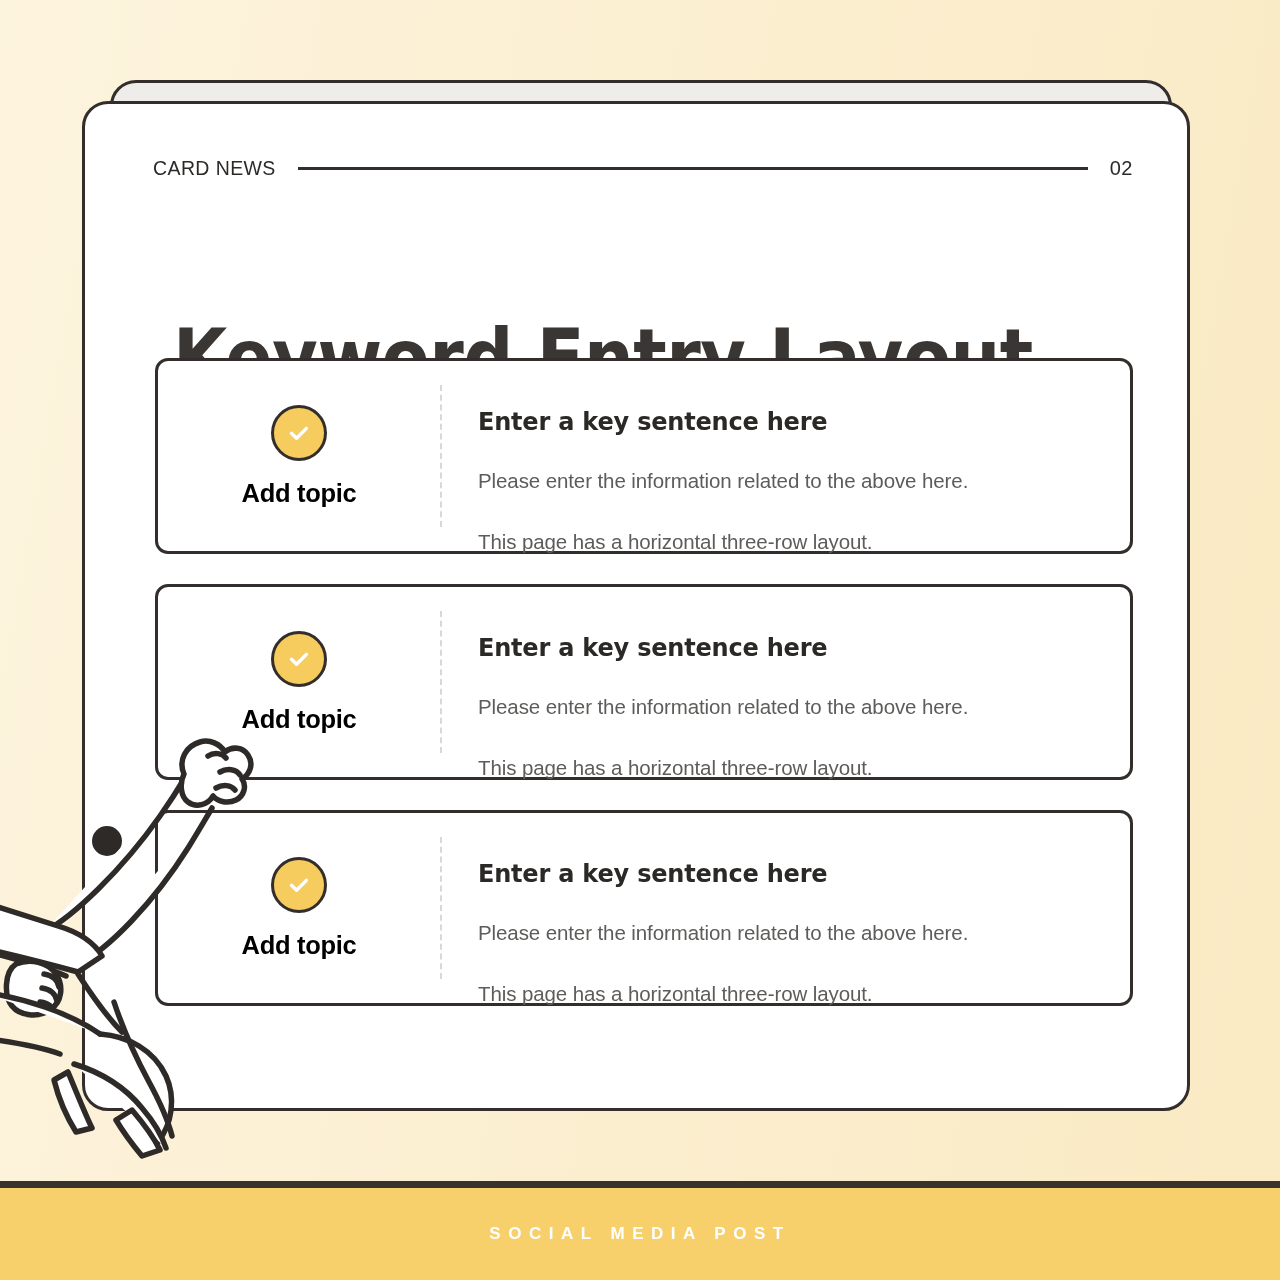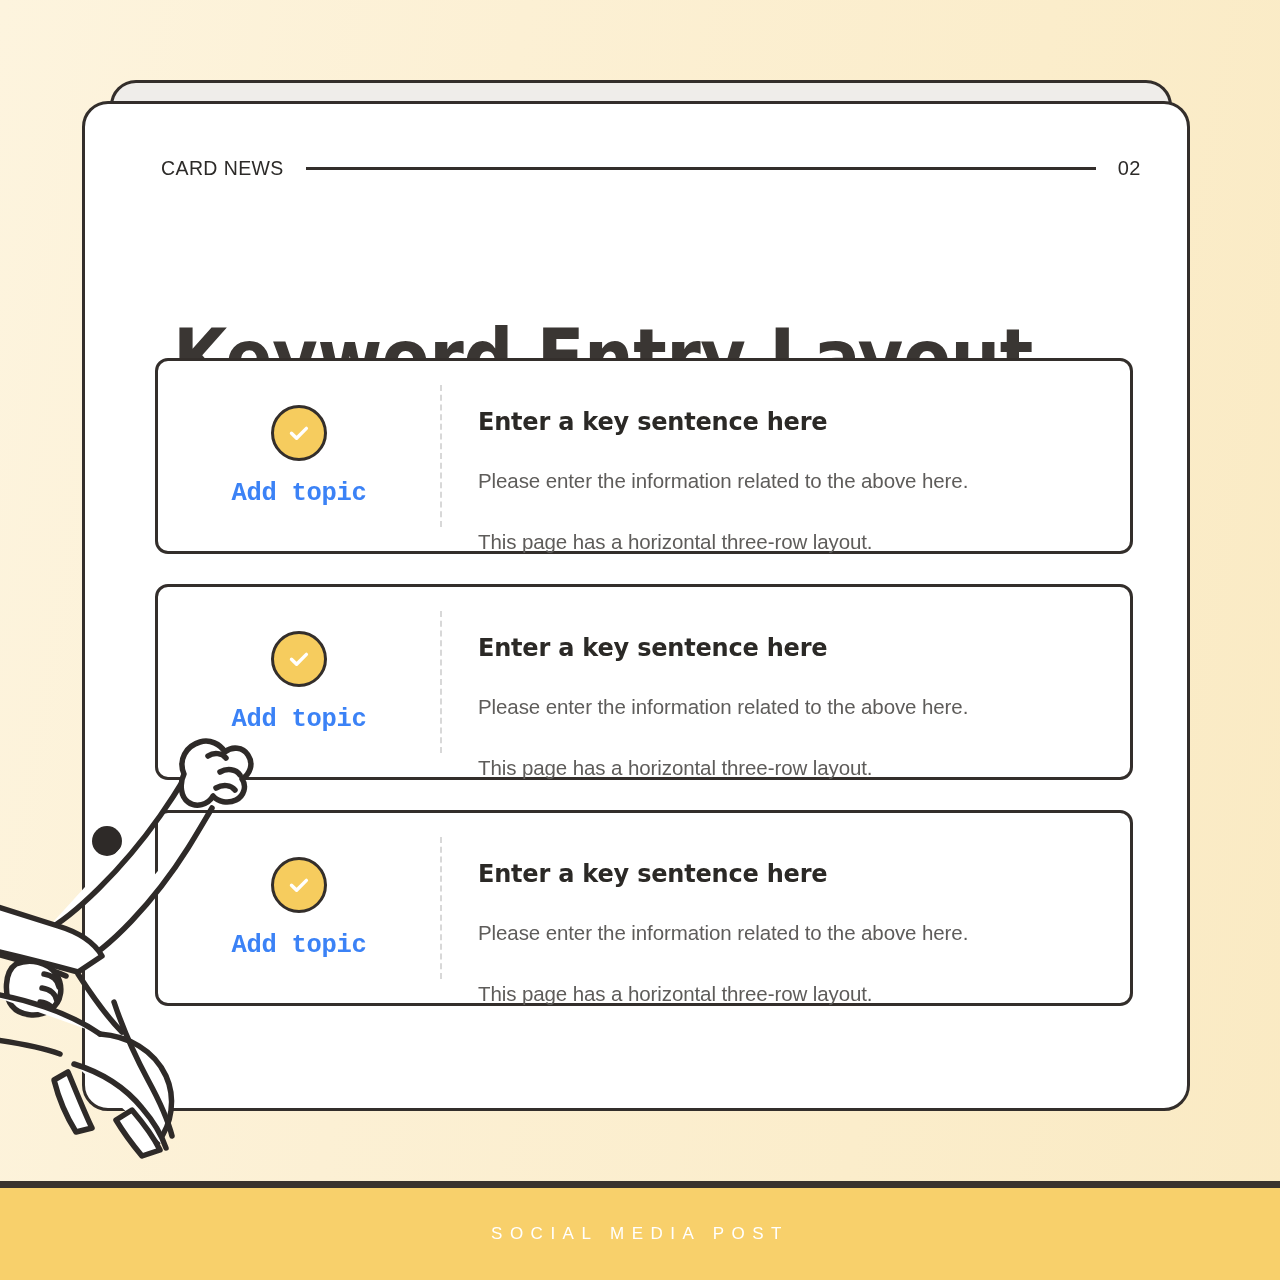--- a/index.html
+++ b/index.html
@@ -45,21 +45,21 @@
     left:92px; top:826px;
     width:30px; height:30px;
     background:#2E2A28;
     border-radius:50%;
     z-index:4;
   }
 
   
   .card-header {
     position:absolute;
-    left:76px; top:47px;
+    left:68px; top:47px;
     width:980px; height:34px;
     display:flex; align-items:center; gap:22px;
     z-index:3;
   }
   .card-kicker {
     font-size:19.5px;
     letter-spacing:0.4px;
     color:#2C2A28;
     white-space:nowrap;
   }
@@ -124,25 +124,25 @@
   .check-circle {
     width:56px; height:56px;
     border-radius:50%;
     background:#F6CC5E;
     border:3.5px solid #332E2B;
     display:flex; align-items:center; justify-content:center;
   }
   .check-circle svg { display:block; }
 
   .topic-label {
-    font-family:Liberation Mono, monospace;
+    font-family:Liberation Sans, sans-serif;
     font-weight:bold;
     font-size:25.5px;
     letter-spacing:-0.3px;
-    color:#3b82f6;
+    color:#000000;
   }
 
   .row-divider {
     flex:0 0 0px;
     width:0;
     border-left:2px dashed #D8D8D8;
     margin:24px 0 24px 0;
   }
 
   .row-right {
@@ -190,21 +190,21 @@
     left:0; bottom:0;
     width:1280px; height:92px;
     background:#F8D06B;
     display:flex; align-items:center; justify-content:center;
     z-index:6;
   }
   .bottom-bar-text {
     color:#FFFFFF;
     font-size:17px;
     letter-spacing:7.5px;
-    font-weight:normal;
+    font-weight:bold;
   }
 </style>
 </head>
 <body>
 
 <div id="stage">
 
   <div class="back-card"></div>
 
   <div class="main-card">

